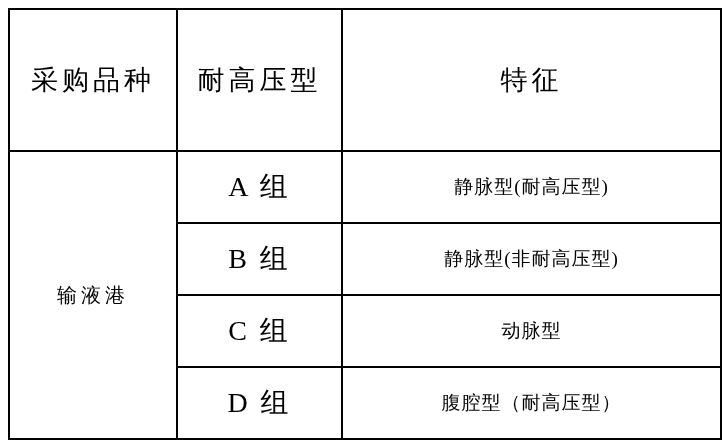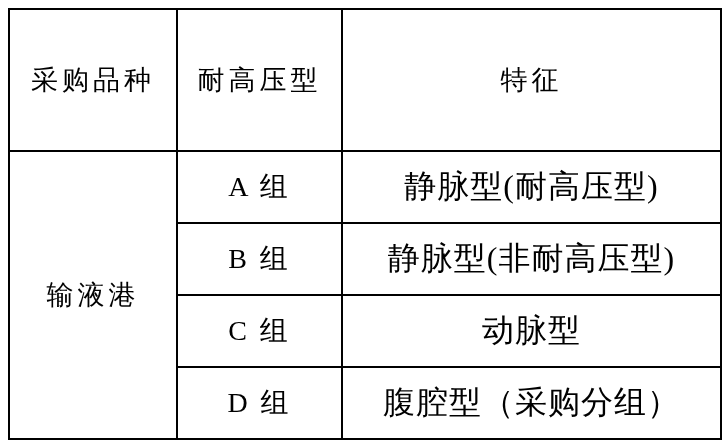--- a/index.html
+++ b/index.html
@@ -45,25 +45,25 @@
     letter-spacing: 4px;
   }
   .body-row td {
     height: 70px;
   }
   .cell-group {
     font-size: 28px;
     letter-spacing: 3px;
   }
   .cell-feature {
-    font-size: 32px;
+    font-size: 19px;
     letter-spacing: 1px;
   }
   .cell-product {
-    font-size: 27px;
+    font-size: 20px;
     letter-spacing: 4px;
   }
 </style>
 </head>
 <body>
 
 <div class="page">
   <table class="spec-table">
     <tbody>
       <tr class="header-row">
@@ -79,17 +79,17 @@
       <tr class="body-row">
         <td class="col-b cell-group">B 组</td>
         <td class="col-c cell-feature">静脉型(非耐高压型)</td>
       </tr>
       <tr class="body-row">
         <td class="col-b cell-group">C 组</td>
         <td class="col-c cell-feature">动脉型</td>
       </tr>
       <tr class="body-row">
         <td class="col-b cell-group">D 组</td>
-        <td class="col-c cell-feature">腹腔型（采购分组）</td>
+        <td class="col-c cell-feature">腹腔型（耐高压型）</td>
       </tr>
     </tbody>
   </table>
 </div>
 
 </body></html>

